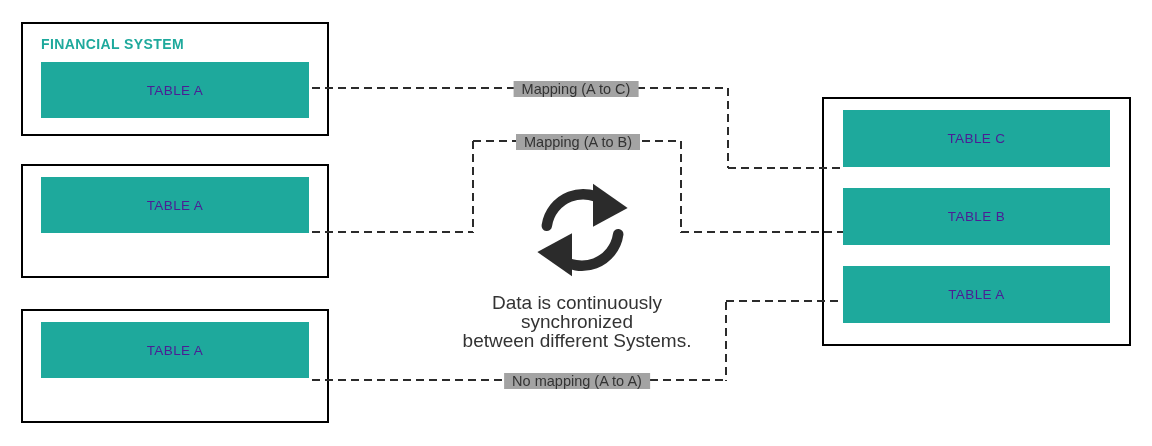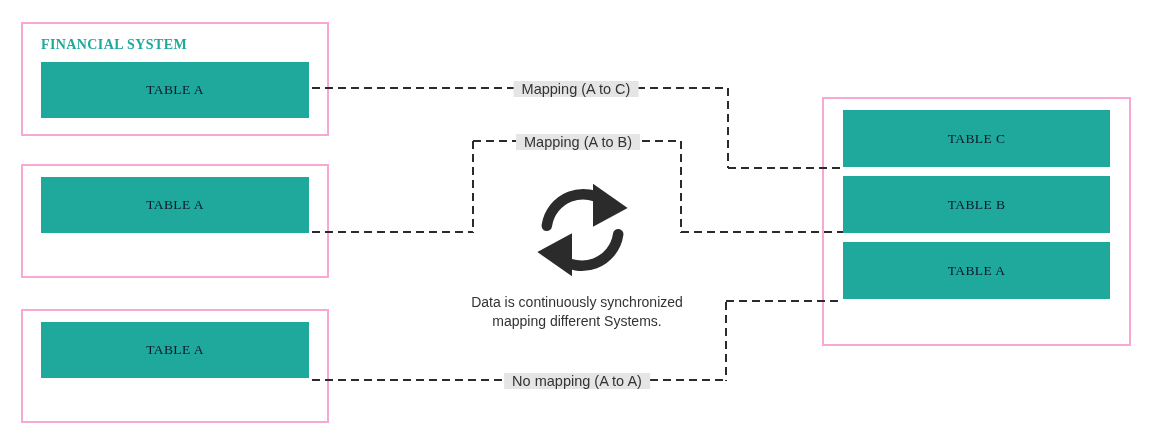--- a/index.html
+++ b/index.html
@@ -13,24 +13,23 @@
     width: 1152px;
     height: 446px;
     background: #ffffff;
     overflow: hidden;
   }
 
   
   .sys-box {
     position: absolute;
     box-sizing: border-box;
-    border: 2px solid #f9a8d4;
+    border: 2px solid #000000;
     background: #ffffff;
     padding: 11px 18px;
-    font-family: Liberation Serif, serif;
   }
   .sys-box.left { width: 308px; height: 114px; left: 21px; }
   .box-financial { top: 22px; }
   .box-hr        { top: 164px; }
   .box-order     { top: 309px; }
   .box-reporting {
     left: 822px; top: 97px;
     width: 309px; height: 249px;
     padding: 11px 19px;
   }
@@ -42,52 +41,52 @@
     line-height: 19px;
     margin-bottom: 8px;
     white-space: nowrap;
   }
   .box-reporting .sys-title { margin-bottom: 11px; }
   .table-chip {
     box-sizing: border-box;
     width: 268px;
     height: 56px;
     background: #1EA99C;
-    color: #0f172a;
+    color: #4c1d95;
     font-size: 13.5px;
     letter-spacing: 0.4px;
     display: flex;
     align-items: center;
     justify-content: center;
     white-space: nowrap;
   }
   .box-reporting .table-chip {
     width: 267px;
     height: 57px;
-    margin-bottom: 9px;
+    margin-bottom: 21px;
   }
   .box-reporting .table-chip:last-child { margin-bottom: 0; }
 
   
   .dash-h {
     position: absolute;
     height: 2px;
     background: repeating-linear-gradient(90deg,
       #2b2b2b 0, #2b2b2b 8px, transparent 8px, transparent 13px);
   }
   .dash-v {
     position: absolute;
     width: 2px;
     background: repeating-linear-gradient(180deg,
       #2b2b2b 0, #2b2b2b 8px, transparent 8px, transparent 13px);
   }
   .conn-label {
     position: absolute;
     transform: translate(-50%, -50%);
-    background: #e5e5e5;
+    background: #a3a3a3;
     padding: 0 8px;
     font-size: 14.5px;
     color: #333333;
     white-space: nowrap;
     z-index: 3;
   }
 
   
   .c1-h1 { left: 312px; top: 87px;  width: 416px; }
   .c1-v  { left: 727px; top: 88px;  height: 80px; }
@@ -110,21 +109,21 @@
     position: absolute;
     left: 530px; top: 177px;
     width: 105px; height: 106px;
   }
   .sync-caption {
     position: absolute;
     left: 577px; top: 293px;
     transform: translateX(-50%);
     width: 280px;
     text-align: center;
-    font-size: 14px;
+    font-size: 19px;
     line-height: 19px;
     color: #333333;
   }
 </style>
 </head>
 <body>
 
 <div class="canvas">
 
   <div class="sys-box left box-financial">
@@ -173,16 +172,16 @@
     <svg viewBox="0 0 100 100" width="105" height="106" aria-hidden="true">
       <path d="M16 46 A35 35 0 0 1 73 24" stroke="#2b2b2b" stroke-width="10" fill="none" stroke-linecap="round"></path>
       <polygon points="60,6 93,29 60,47" fill="#2b2b2b"></polygon>
       <path d="M84 54 A35 35 0 0 1 27 76" stroke="#2b2b2b" stroke-width="10" fill="none" stroke-linecap="round"></path>
       <polygon points="40,94 7,71 40,53" fill="#2b2b2b"></polygon>
     </svg>
   </div>
 
   <div class="sync-caption">
     <div>Data is continuously synchronized</div>
-    <div>mapping different Systems.</div>
+    <div>between different Systems.</div>
   </div>
 
 </div>
 
 </body></html>

